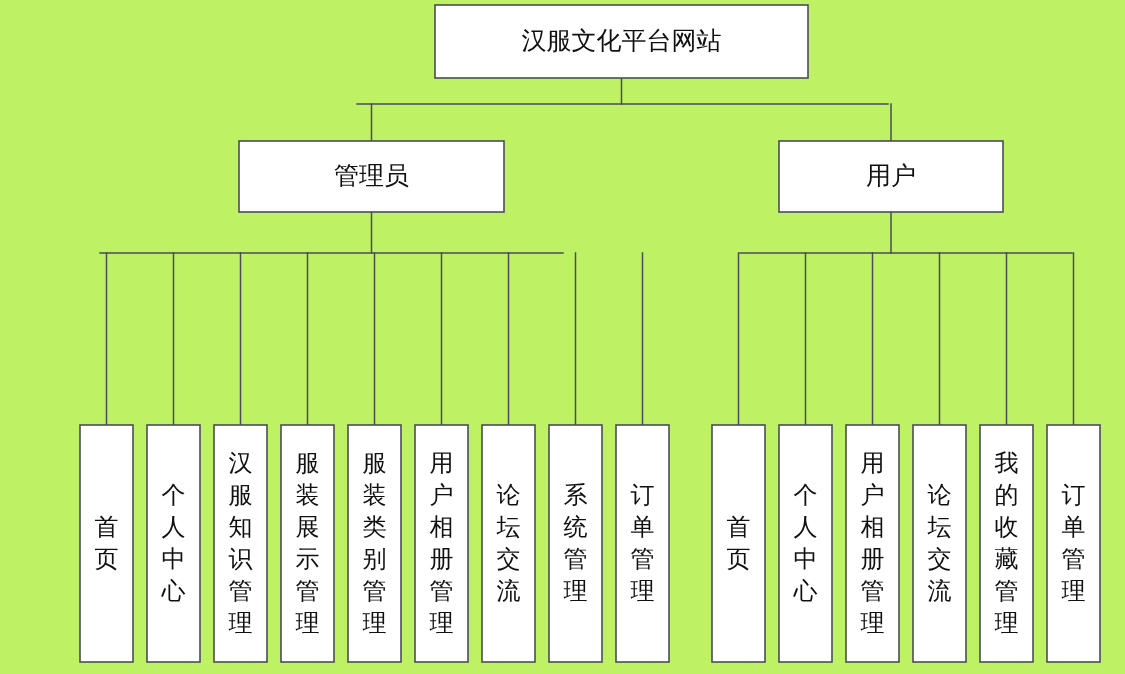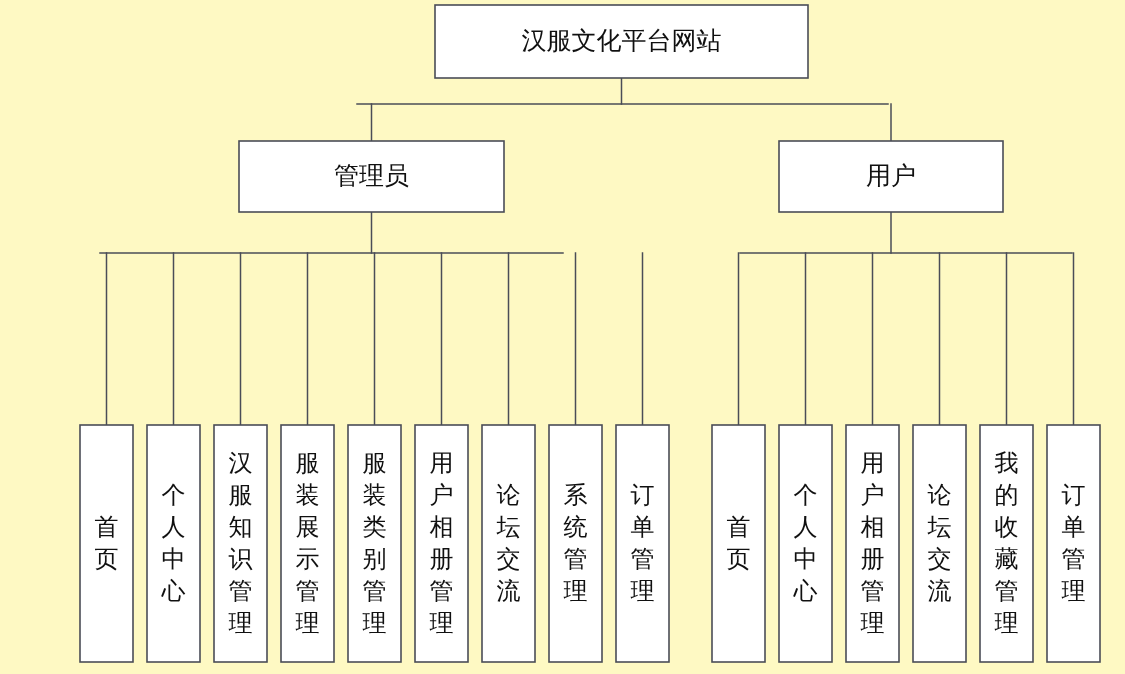--- a/index.html
+++ b/index.html
@@ -11,21 +11,21 @@
   body {
     width: 1125px;
     height: 674px;
     font-family: "Liberation Serif", "DejaVu Serif", serif;
     overflow: hidden;
   }
   #diagram-root {
     position: relative;
     width: 1125px;
     height: 674px;
-    background: #fef9c3;
+    background: #bef264;
   }
   svg.tree {
     display: block;
     width: 1125px;
     height: 674px;
   }
   .node-box {
     fill: #ffffff;
     stroke: #4a4d57;
     stroke-width: 1.6;

